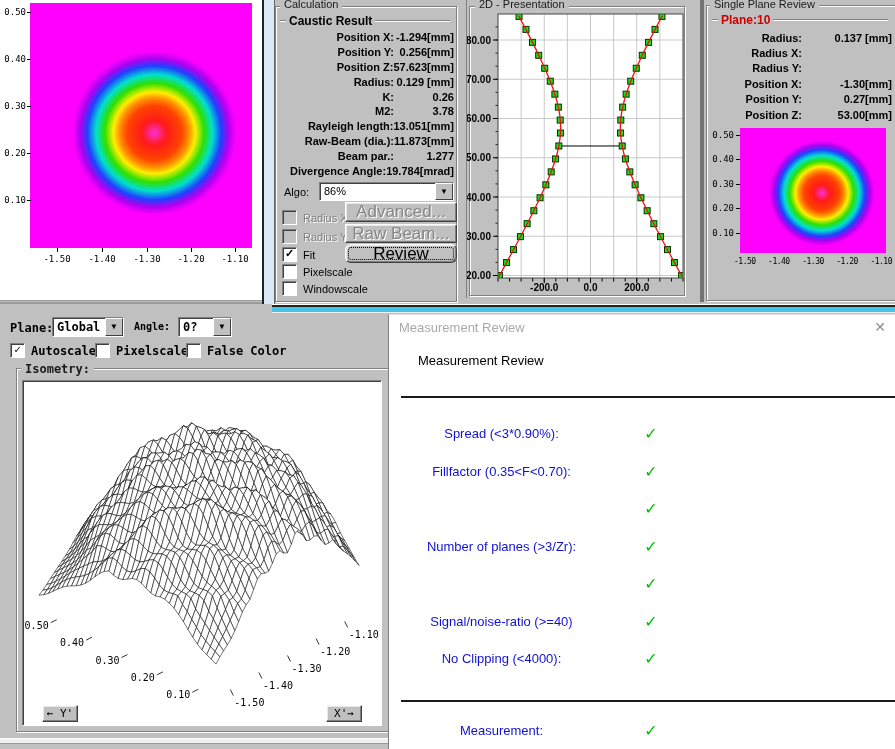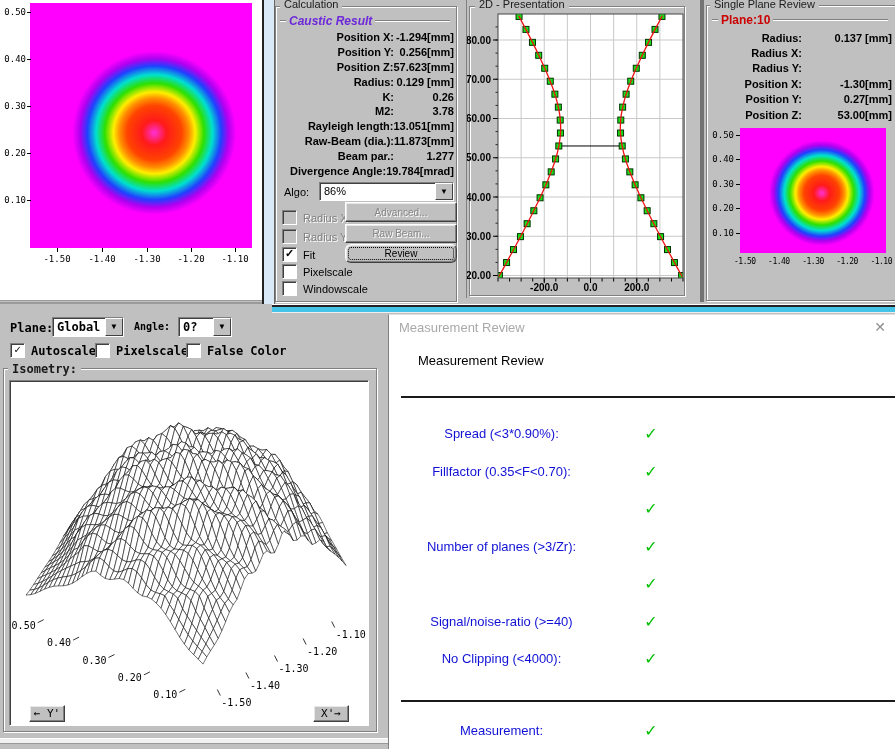--- a/index.html
+++ b/index.html
@@ -27,21 +27,21 @@
   .hdr .t{font-size:12px;font-weight:bold;white-space:nowrap;}
   
   .cb{display:flex;align-items:center;gap:6px;}
   .cb .box{width:13px;height:13px;background:#fff;border:1px solid;border-color:#808080 #fff #fff #808080;
            box-shadow:inset 1px 1px 0 #404040;font-size:11px;line-height:11px;text-align:center;color:#000;font-weight:bold;}
   .cb.disabled .box{background:#c0c0c0;}
   .cb .cblbl{font-size:11px;color:#000;}
   .cb.disabled .cblbl{color:#808080;text-shadow:1px 1px 0 #fff;}
   .cb.mono .cblbl{font-family:"DejaVu Sans Mono",monospace;font-size:12px;font-weight:600;}
   
-  .btn{display:flex;align-items:center;justify-content:center;font-size:10px;color:#000;cursor:default;}
+  .btn{display:flex;align-items:center;justify-content:center;font-size:17px;color:#000;cursor:default;}
   .btn.disabled{color:#868686;text-shadow:1px 1px 0 #fff;}
   .btn.focusdot{outline:1px dotted #000;outline-offset:-4px;border-radius:6px;}
   
   .combo{display:flex;background:#fff;border:1px solid;border-color:#808080 #fff #fff #808080;box-shadow:inset 1px 1px 0 #404040;}
   .combo .cval{flex:1;font-size:11px;padding:2px 3px 0 4px;color:#000;white-space:nowrap;overflow:hidden;}
   .combo .arrow{width:16px;background:#c0c0c0;border:1px solid;border-color:#fff #404040 #404040 #fff;
                 font-size:8px;text-align:center;line-height:15px;color:#000;}
   .combo.mono .cval{font-family:"DejaVu Sans Mono",monospace;font-size:12px;font-weight:600;}
   
   .tickY{position:absolute;font-family:"DejaVu Sans Mono",monospace;font-size:9px;color:#000;text-align:right;width:26px;white-space:nowrap;}
@@ -86,21 +86,21 @@
     <div class="tkm" style="left:235px;top:248px;width:1px;height:4px;"></div>
   </div>
 
   <div class="abs" style="left:262px;top:0;width:10px;height:304px;background:#d9e9f8;border-left:2px solid #222;border-right:1px solid #666;"></div>
 
   <div class="abs" style="left:272px;top:0;width:190px;height:306px;">
     <div class="abs groupbox" style="left:3px;top:6px;width:180px;height:294px;"></div>
     <div class="group-label" style="top:-2px;left:8px;">Calculation</div>
     <div class="abs hdr" style="left:8px;top:14px;width:170px;">
       <div class="etched"></div>
-      <span class="t" style="color:#6d28d9;font-style:italic;">Caustic Result</span>
+      <span class="t" style="color:#000000;">Caustic Result</span>
       <div class="etched grow"></div>
     </div>
     <div class="abs" style="left:6px;top:30px;width:176px;">
       <div class="val-row">
           <span class="lbl">Position X:</span>
           <span class="val">-1.294[mm]</span>
         </div>
       <div class="val-row">
           <span class="lbl">Position Y:</span>
           <span class="val">0.256[mm]</span>
@@ -371,21 +371,21 @@
   </div>
   <div class="abs cb mono" style="left:95px;top:343px;">
     <span class="box"></span>
       <span class="cblbl">Pixelscale</span>
   </div>
   <div class="abs cb mono" style="left:186px;top:343px;">
     <span class="box"></span>
       <span class="cblbl">False Color</span>
   </div>
 
-  <div class="abs groupbox" style="left:3px;top:368px;width:372px;height:362px;">
+  <div class="abs groupbox" style="left:16px;top:368px;width:372px;height:362px;padding-left:9px;">
     <div class="group-label mono" style="top:-7px;left:4px;font-size:12px;font-weight:600;">Isometry:</div>
     <div class="abs white sunken" style="left:5px;top:11px;width:358px;height:344px;">
       <svg id="iso-svg" class="abs" style="left:0;top:0;" width="356" height="342">
           <path d="M159.9 117.5L163.7 119.0L159.0 120.1L155.2 118.9Z" fill="#fff" stroke="#000" stroke-width="0.55"></path>
           <path d="M156.1 114.5L159.9 117.5L155.2 118.9L151.5 117.0Z" fill="#fff" stroke="#000" stroke-width="0.55"></path>
           <path d="M164.6 114.9L168.3 117.1L163.7 119.0L159.9 117.5Z" fill="#fff" stroke="#000" stroke-width="0.55"></path>
           <path d="M152.4 110.6L156.1 114.5L151.5 117.0L147.7 114.6Z" fill="#fff" stroke="#000" stroke-width="0.55"></path>
           <path d="M160.8 111.2L164.6 114.9L159.9 117.5L156.1 114.5Z" fill="#fff" stroke="#000" stroke-width="0.55"></path>
           <path d="M169.2 111.1L173.0 114.1L168.3 117.1L164.6 114.9Z" fill="#fff" stroke="#000" stroke-width="0.55"></path>
           <path d="M148.6 106.8L152.4 110.6L147.7 114.6L143.9 112.3Z" fill="#fff" stroke="#000" stroke-width="0.55"></path>

